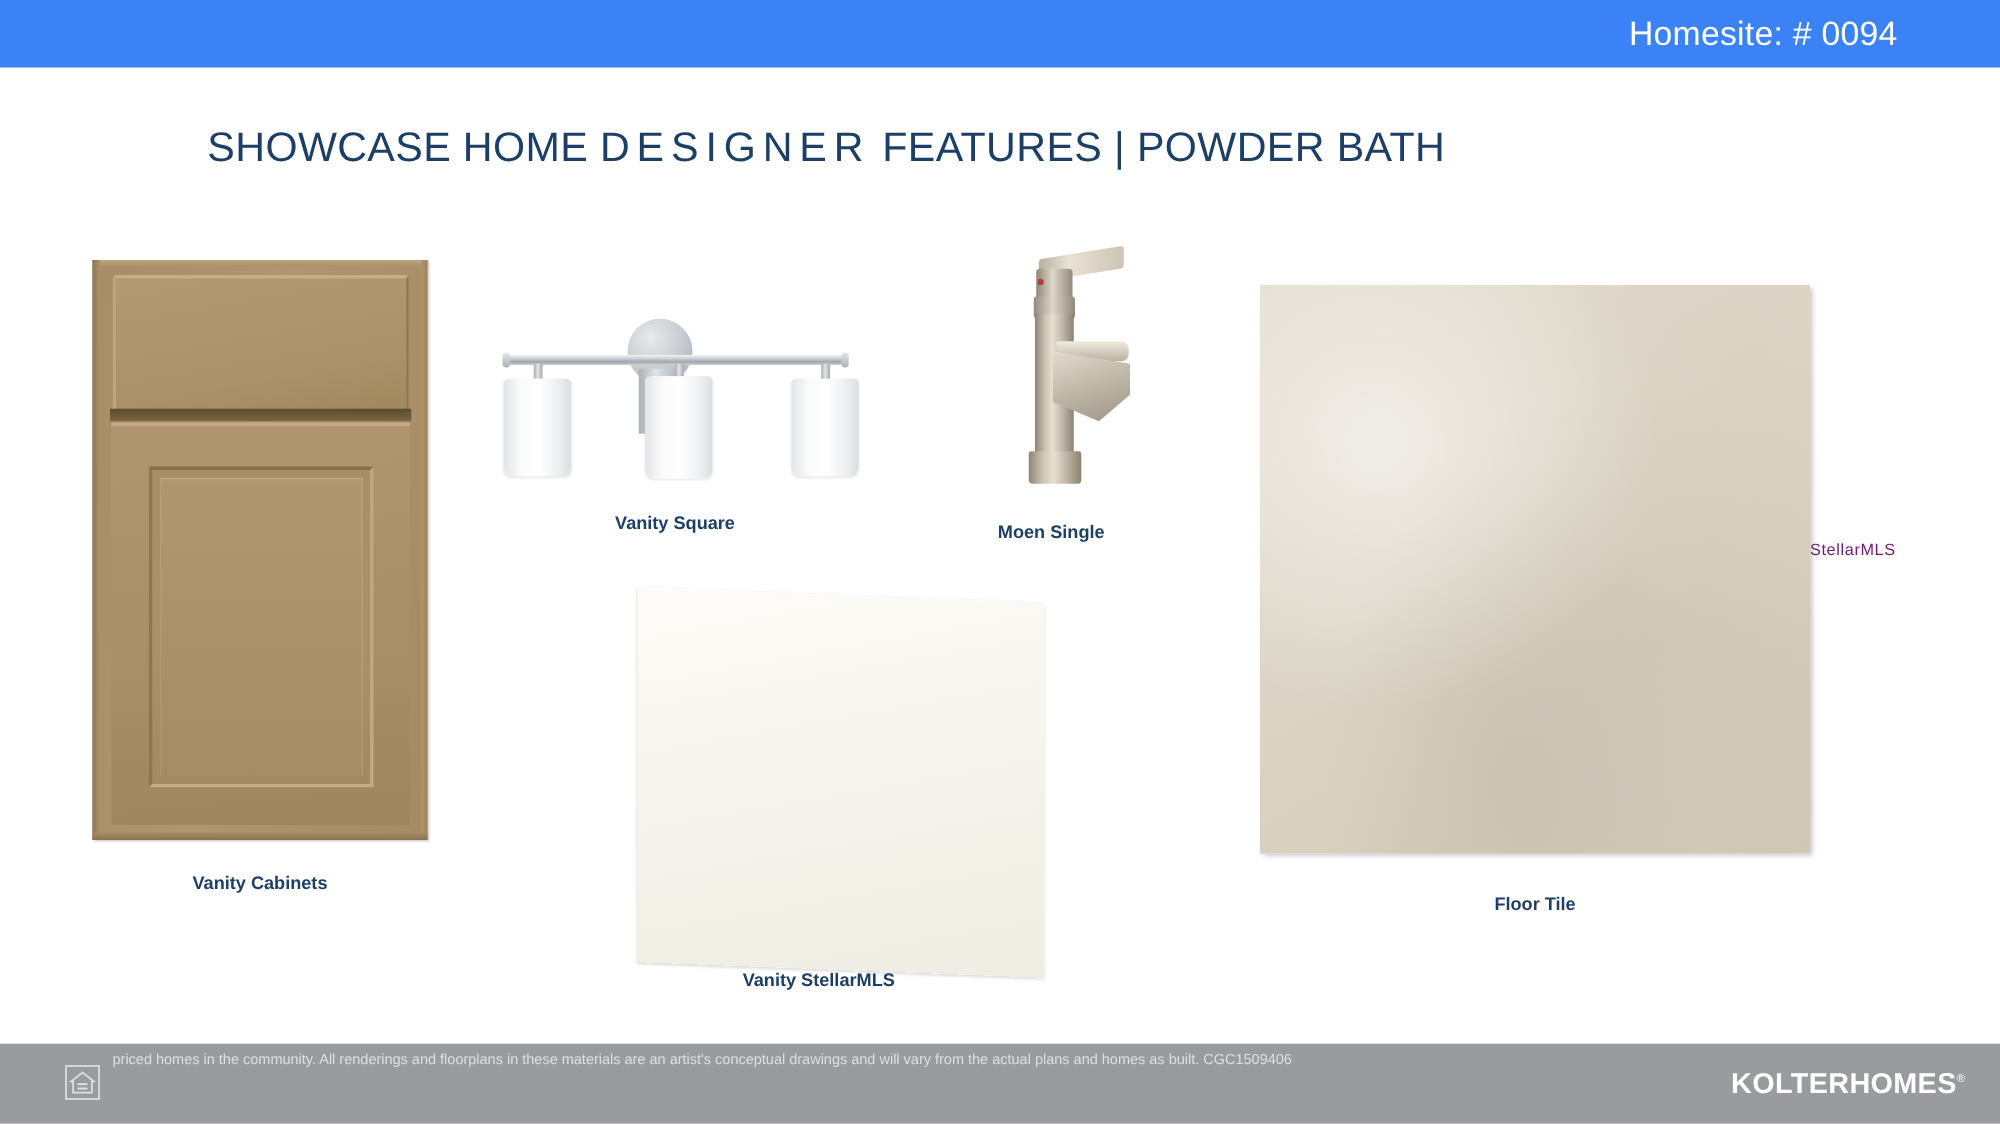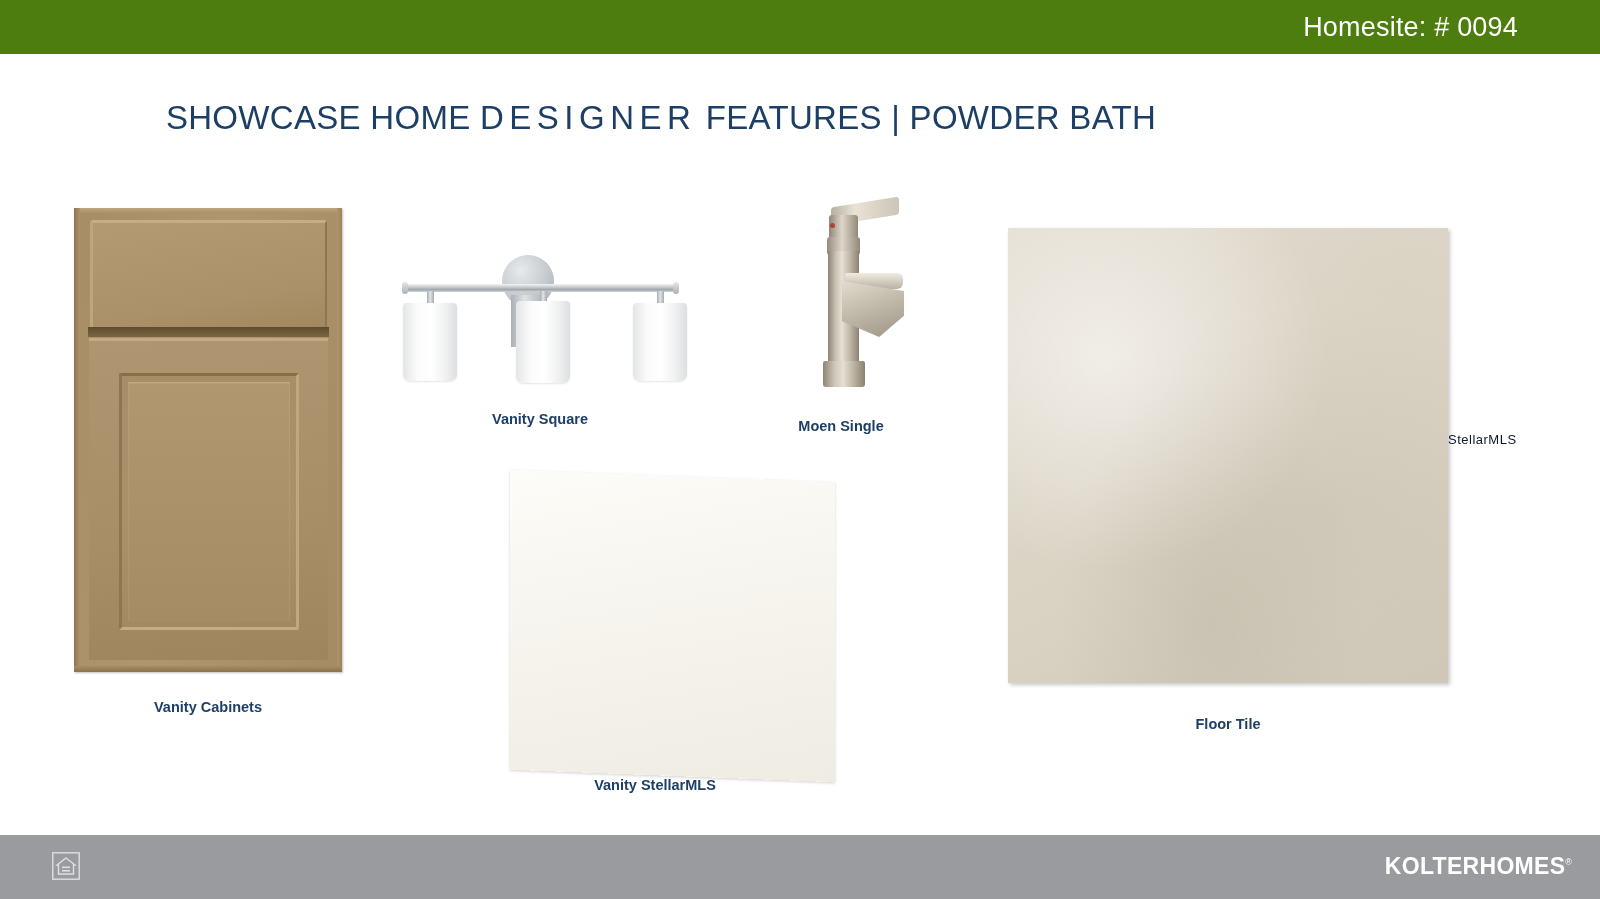--- a/index.html
+++ b/index.html
@@ -7,21 +7,21 @@
     width:1600px;height:899px;
     background:#ffffff;
     font-family:"Liberation Sans", sans-serif;
     overflow:hidden;
     position:relative;
   }
 
   
   .header-bar{
     position:absolute;left:0;top:0;width:1600px;height:54px;
-    background:#4d7c0f;
+    background:#3b82f6;
     display:flex;align-items:center;justify-content:flex-end;
   }
   .header-bar .homesite-label{
     color:#ffffff;
     font-size:27px;
     letter-spacing:.2px;
     margin-right:82px;
     white-space:nowrap;
   }
 
@@ -186,21 +186,21 @@
       radial-gradient(ellipse at 72% 62%, rgba(196,186,168,.38) 0%, rgba(196,186,168,0) 52%),
       radial-gradient(ellipse at 46% 86%, rgba(178,168,150,.30) 0%, rgba(178,168,150,0) 45%),
       radial-gradient(ellipse at 88% 14%, rgba(214,206,190,.40) 0%, rgba(214,206,190,0) 40%),
       linear-gradient(152deg,#e3ddd0 0%,#ded7c9 35%,#d9d2c3 62%,#cfc8b8 100%);
     box-shadow:2px 2px 4px rgba(0,0,0,.22);
   }
   .floortile-label{left:1008px;top:716px;width:440px;}
 
   .watermark{
     position:absolute;left:1448px;top:432px;
-    color:#0f172a;font-size:13px;letter-spacing:.5px;
+    color:#701a75;font-size:13px;letter-spacing:.5px;
     white-space:nowrap;
   }
 
   
   .footer-bar{
     position:absolute;left:0;bottom:0;width:1600px;height:64px;
     background:#9a9b9f;
   }
   .footer-eho{
     position:absolute;left:52px;top:17px;width:28px;height:28px;
@@ -288,17 +288,18 @@
 <div class="watermark">StellarMLS</div>
 
 <div class="footer-bar">
   <svg class="footer-eho" viewBox="0 0 28 28">
     <rect x="0.8" y="0.8" width="26.4" height="26.4" fill="none" stroke="#dedfe1" stroke-width="1.4"></rect>
     <path d="M14 6 L23 13 L21.5 13 L21.5 22 L6.5 22 L6.5 13 L5 13 Z" fill="none" stroke="#dedfe1" stroke-width="1.4"></path>
     <rect x="10" y="14.5" width="8" height="1.6" fill="#dedfe1"></rect>
     <rect x="10" y="18" width="8" height="1.6" fill="#dedfe1"></rect>
   </svg>
   <div class="footer-text">
+    <div>priced homes in the community. All renderings and floorplans in these materials are an artist's conceptual drawings and will vary from the actual plans and homes as built. CGC1509406</div>
   </div>
   <div class="footer-logo">
     <span class="kolter">KOLTER</span><span class="homes">HOMES</span><span class="reg">®</span>
   </div>
 </div>
 
 </body></html>

